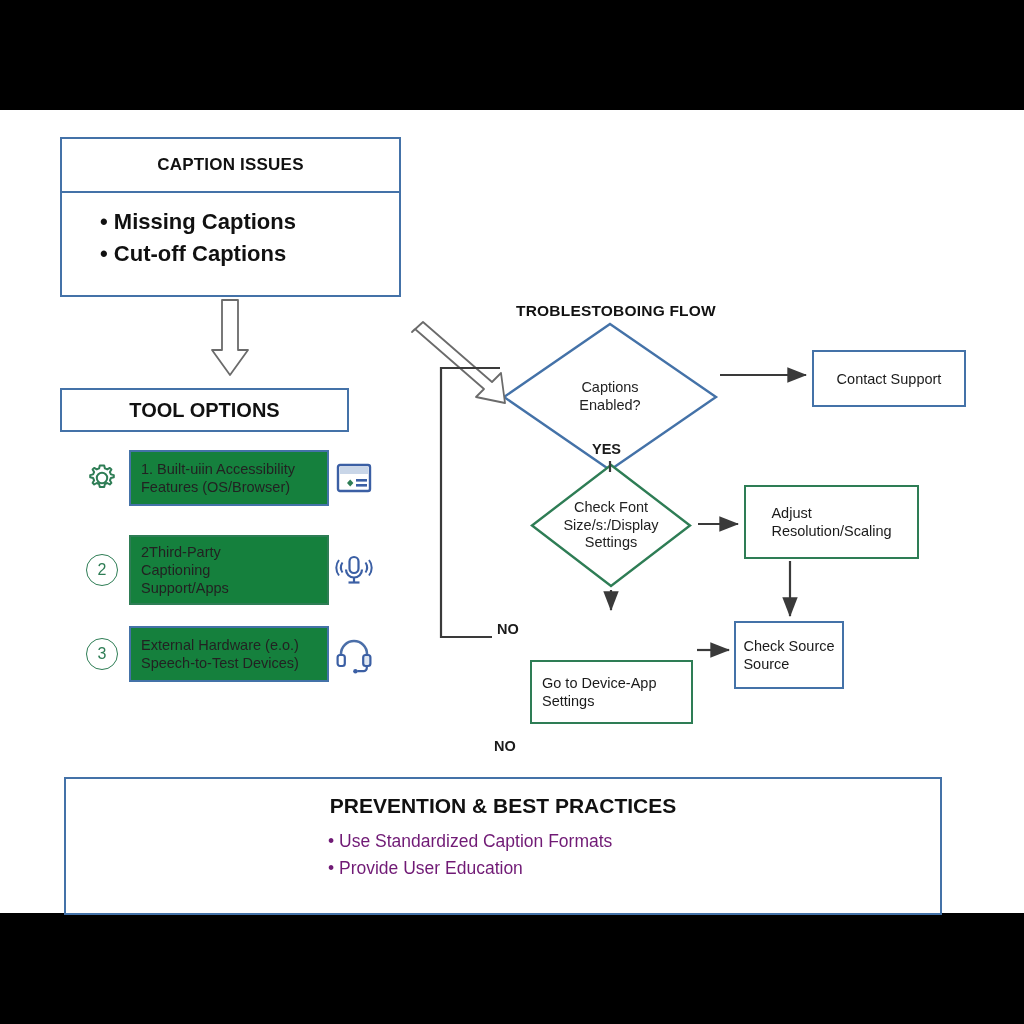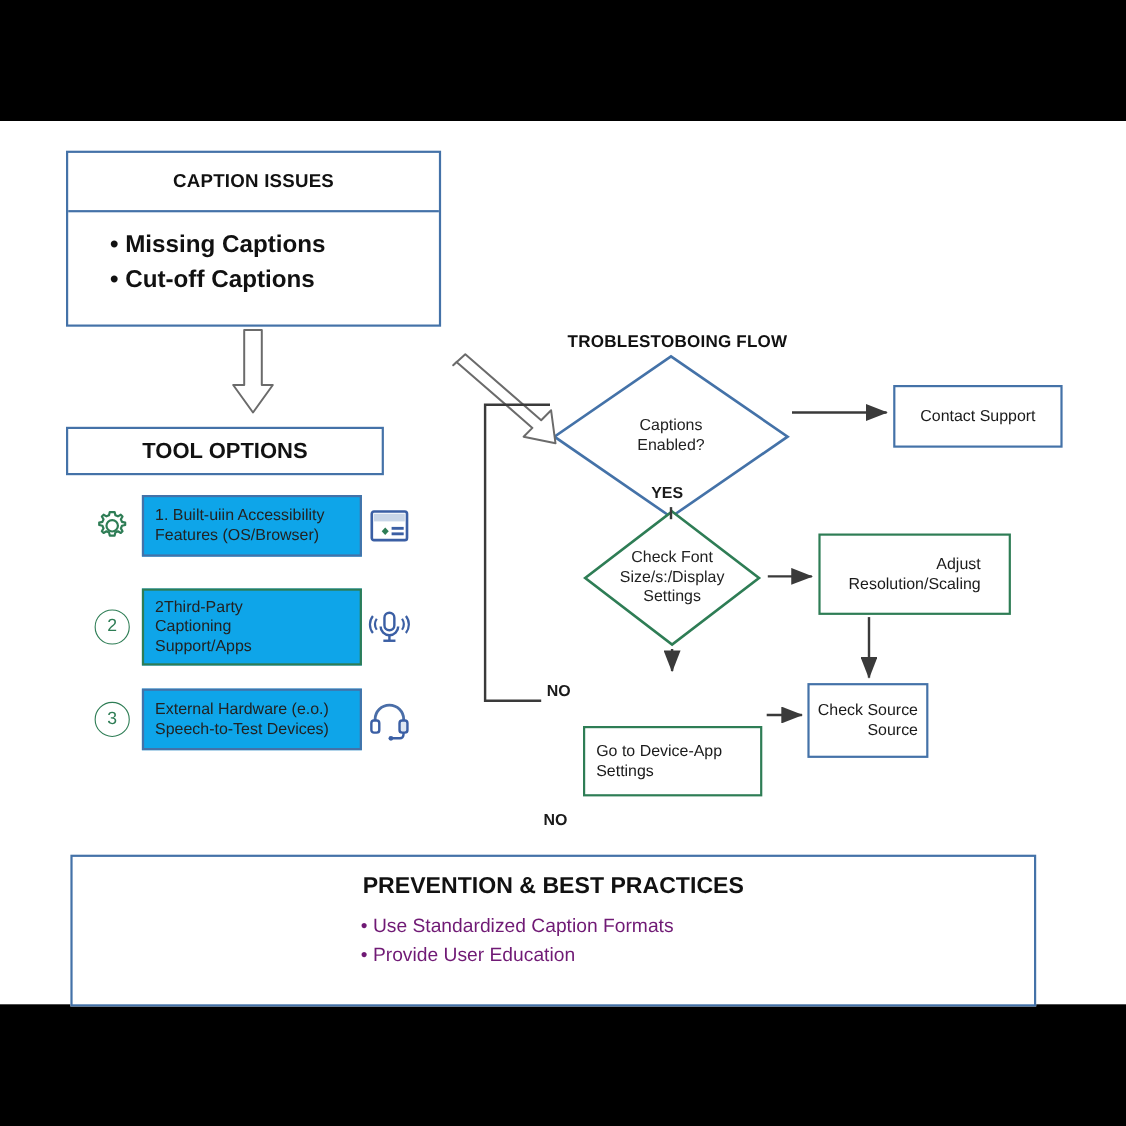--- a/index.html
+++ b/index.html
@@ -27,21 +27,21 @@
   }
 
   
   .box {
     position: absolute;
     background: #fff;
     box-sizing: border-box;
     display: flex;
     align-items: center;
     justify-content: center;
-    text-align: right;
+    text-align: left;
     color: #1a1a1a;
   }
   .b-blue { border: 2px solid #4472a8; }
   .b-green { border: 2px solid #2e7d55; }
 
   
   #caption-issues-panel {
     position: absolute;
     left: 60px; top: 27px;
     width: 341px; height: 160px;
@@ -86,21 +86,21 @@
   }
   .tool-num {
     width: 30px; height: 30px; border: 1.6px solid #2e7d55;
     border-radius: 50%;
     display: flex; align-items: center; justify-content: center;
     font-size: 16px; color: #2e7d55;
   }
   .tool-box {
     position: absolute; left: 69px;
     box-sizing: border-box;
-    background: #0ea5e9;
+    background: #15803d;
     display: flex; align-items: center;
     padding: 4px 10px;
     font-size: 14.5px; line-height: 1.25; color: #222;
     text-align: left;
   }
   .tool-trail {
     position: absolute; left: 272px; top: 50%;
     transform: translateY(-50%);
     width: 44px; height: 44px;
     display: flex; align-items: center; justify-content: center;

